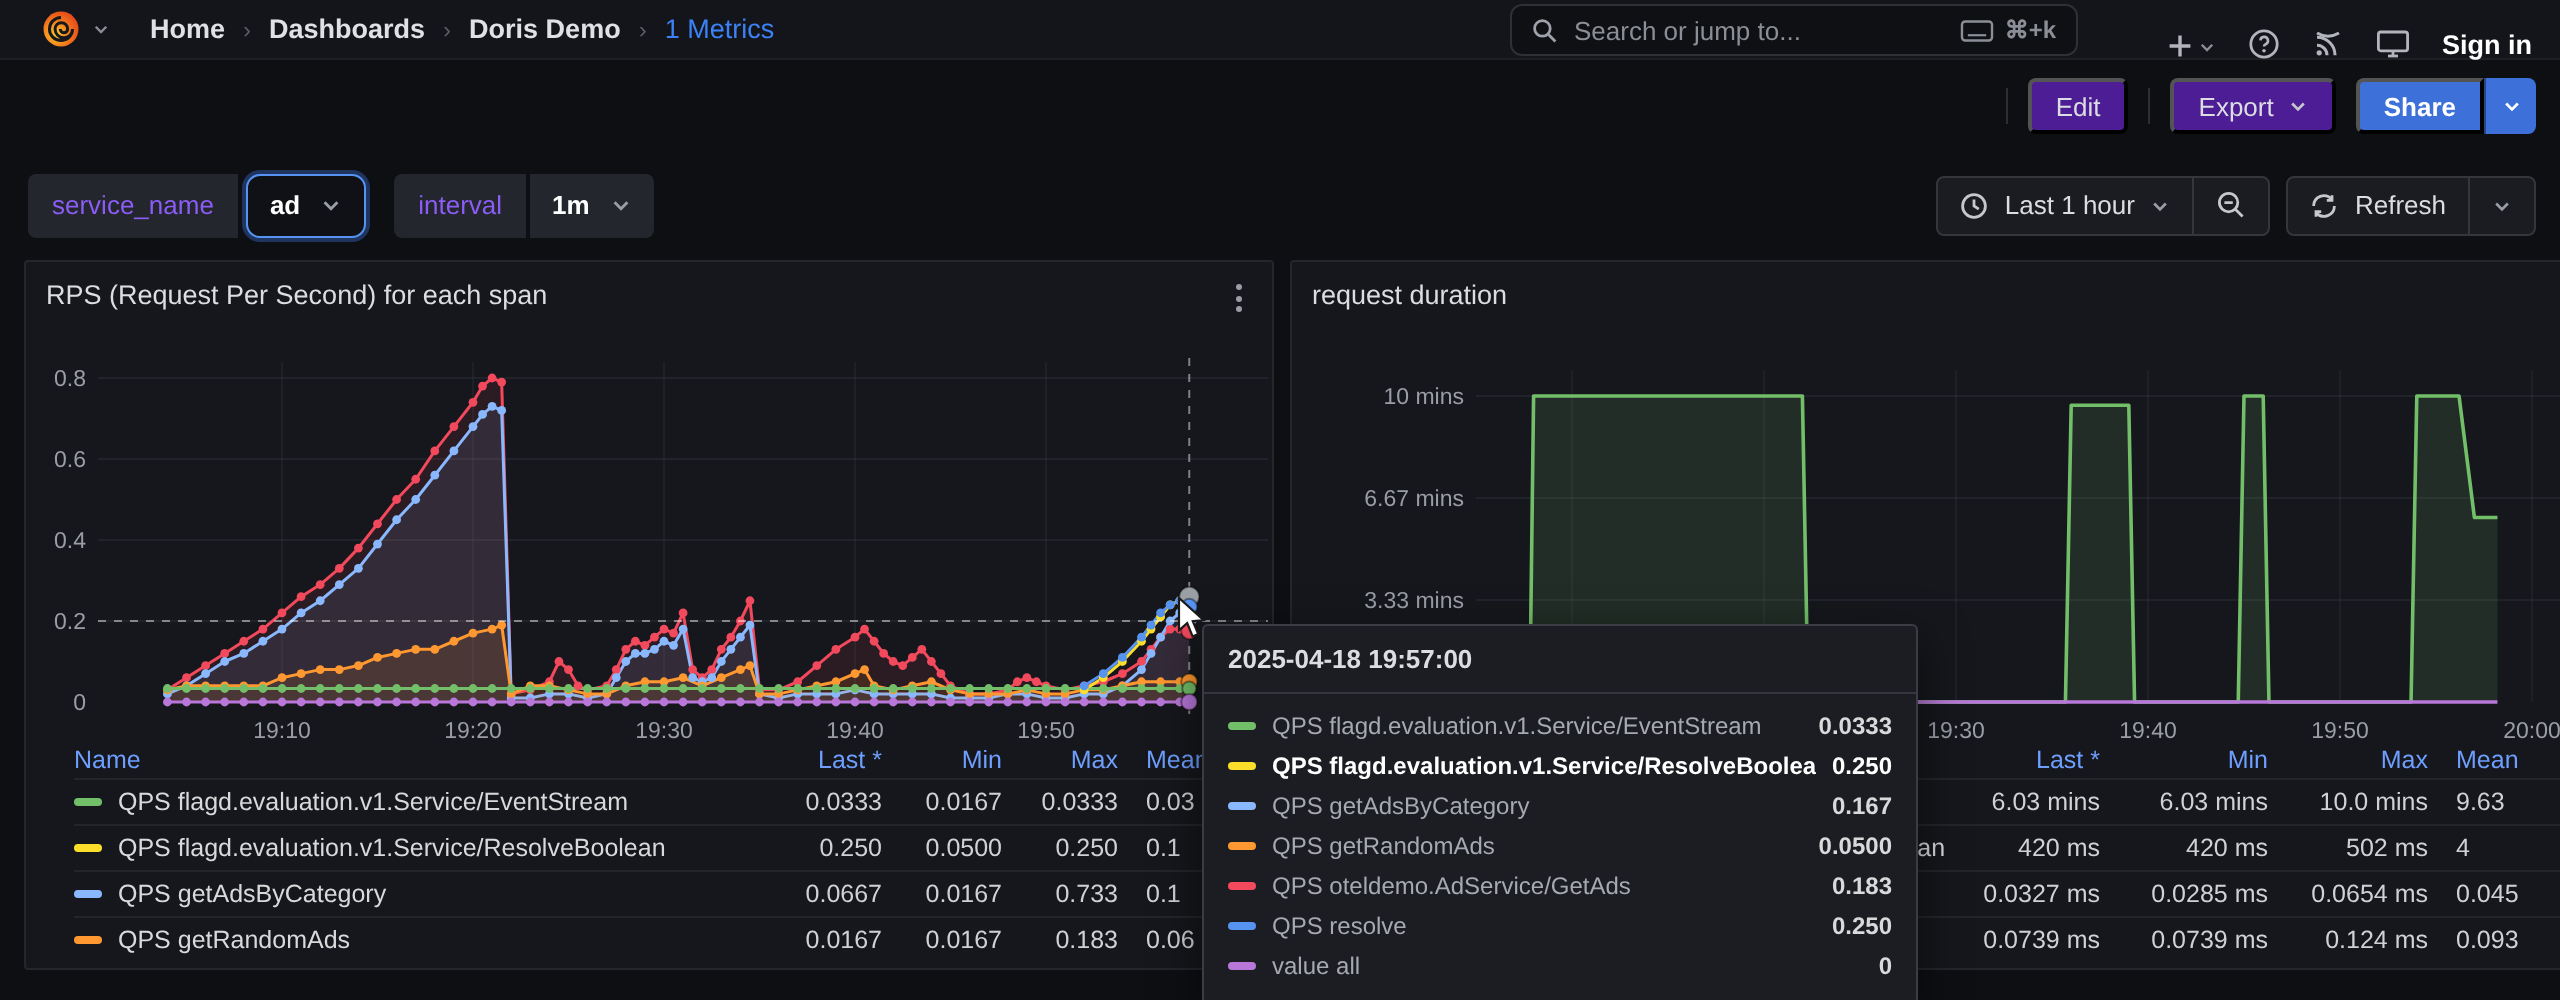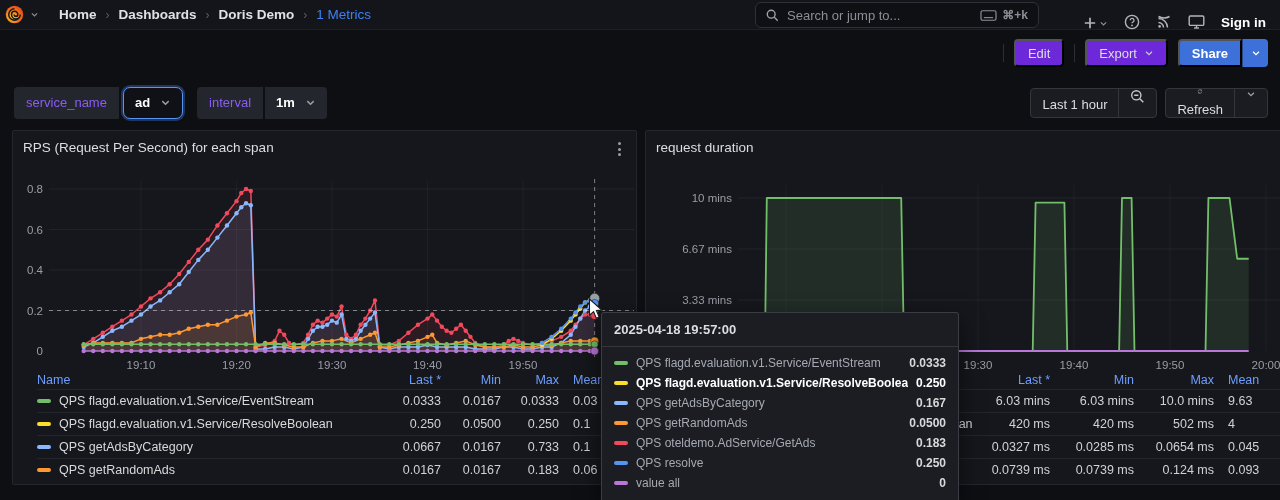--- a/index.html
+++ b/index.html
@@ -5,57 +5,57 @@
   * { margin:0; padding:0; box-sizing:border-box; }
   html,body { background:#000; }
   .screen {
     position:relative; width:1280px; height:500px; overflow:hidden;
     background:#0e0f13; font-family:"Liberation Sans", sans-serif;
     -webkit-font-smoothing:antialiased; color:#d8d9da;
   }
   
   .nav { position:absolute; top:0; left:0; width:1280px; height:30px;
          background:#14151a; border-bottom:1px solid rgba(255,255,255,0.05);
-         display:flex; align-items:center; padding:0 4px; }
+         display:flex; align-items:center; padding:0 20px; }
   .logo-wrap { display:flex; align-items:center; gap:5px; }
   .crumbs { display:flex; align-items:center; gap:9px; margin-left:20px; font-size:13.5px; font-weight:600; }
   .crumb { color:#e0e1e6; cursor:pointer; }
   .crumb.dim { color:#3b82f6; font-weight:500; }
   .crumb-sep { color:#5a5d64; font-size:12px; font-weight:400; }
   .searchbox { position:absolute; left:755px; top:2px; width:284px; height:26px;
     background:#0f1014; border:1px solid #2e3036; border-radius:6px;
     display:flex; align-items:center; gap:8px; padding:0 10px; cursor:text; }
   .searchbox .ph { flex:1; color:#8b8e96; font-size:13px; }
   .shortcut { display:flex; align-items:center; gap:5px; color:#8b8e96; font-size:12px; font-weight:600; }
   .nav-right { position:absolute; right:14px; top:0; height:30px; display:flex; align-items:flex-end; gap:16px; }
   .icon-btn { display:flex; align-items:center; gap:2px; cursor:pointer; }
   .signin { color:#ffffff; font-size:13.5px; font-weight:700; cursor:pointer; }
   
   .page-toolbar { position:absolute; top:39px; right:12px; height:28px; display:flex; align-items:center; }
   .tb-divider { width:1px; height:18px; background:#2c2e33; margin:0 10px; }
-  .btn { height:28px; border-radius:4px; background:#6d28d9; color:#dcdde2;
+  .btn { height:28px; border-radius:4px; background:#4c1d95; color:#dcdde2;
          font-size:13px; font-weight:500; padding:0 12px; display:flex; align-items:center; gap:7px; cursor:pointer; }
   .btn-share-group { display:flex; margin-left:10px; }
   .btn-share { background:#3D71D9; color:#fff; font-weight:600; border-radius:4px 0 0 4px; }
   .btn-share-caret { background:#3D71D9; border-radius:0 4px 4px 0; border-left:1px solid rgba(14,16,22,0.45);
          width:26px; display:flex; align-items:center; justify-content:center; height:28px; cursor:pointer; }
   
   .controls { position:absolute; top:86px; left:14px; width:1254px; height:33px; display:flex; align-items:center; }
   .var-group { display:flex; align-items:center; margin-right:14px; }
   .var-label { background:#23262c; height:32px; display:flex; align-items:center; padding:0 12px;
                font-size:13px; color:#8b5cf6; border-radius:4px 0 0 4px; }
   .var-value { background:#23262c; height:32px; display:flex; align-items:center; gap:10px; padding:0 11px;
                font-size:13px; font-weight:600; color:#fff; margin-left:2px; border-radius:0 4px 4px 0; cursor:pointer; }
   .var-value.focused { background:#0f1116; border:1px solid #5794f2; border-radius:7px;
                box-shadow:0 0 0 2px rgba(61,113,217,0.38); margin-left:4px; }
   .time-controls { margin-left:auto; display:flex; gap:8px; }
   .tc-group { display:flex; align-items:center; height:30px; border:1px solid #34363c;
               background:#1a1c21; border-radius:4px; overflow:hidden; }
   .tc-sect { display:flex; align-items:center; gap:8px; padding:0 11px; height:100%;
-             font-size:13px; font-weight:500; color:#dcdde2; cursor:pointer;flex-direction:column; }
+             font-size:13px; font-weight:500; color:#dcdde2; cursor:pointer; }
   .tc-div { width:1px; height:100%; background:#34363c; }
   
   .panel { position:absolute; top:130px; height:355px; background:#15171c;
            border:1px solid #24262c; border-radius:2px; }
   .panel-left  { left:12px;  width:625px;padding-left:29px; }
   .panel-right { left:645px; width:680px; }
   .panel-title { position:absolute; top:9px; left:10px; font-size:13.5px; font-weight:500; color:#dcdde1; }
   .kebab { position:absolute; top:8px; right:8px; width:18px; height:20px; display:flex;
            flex-direction:column; align-items:center; justify-content:center; gap:2.5px; cursor:pointer; }
   .kebab i { width:3px; height:3px; border-radius:50%; background:#9a9da6; }

